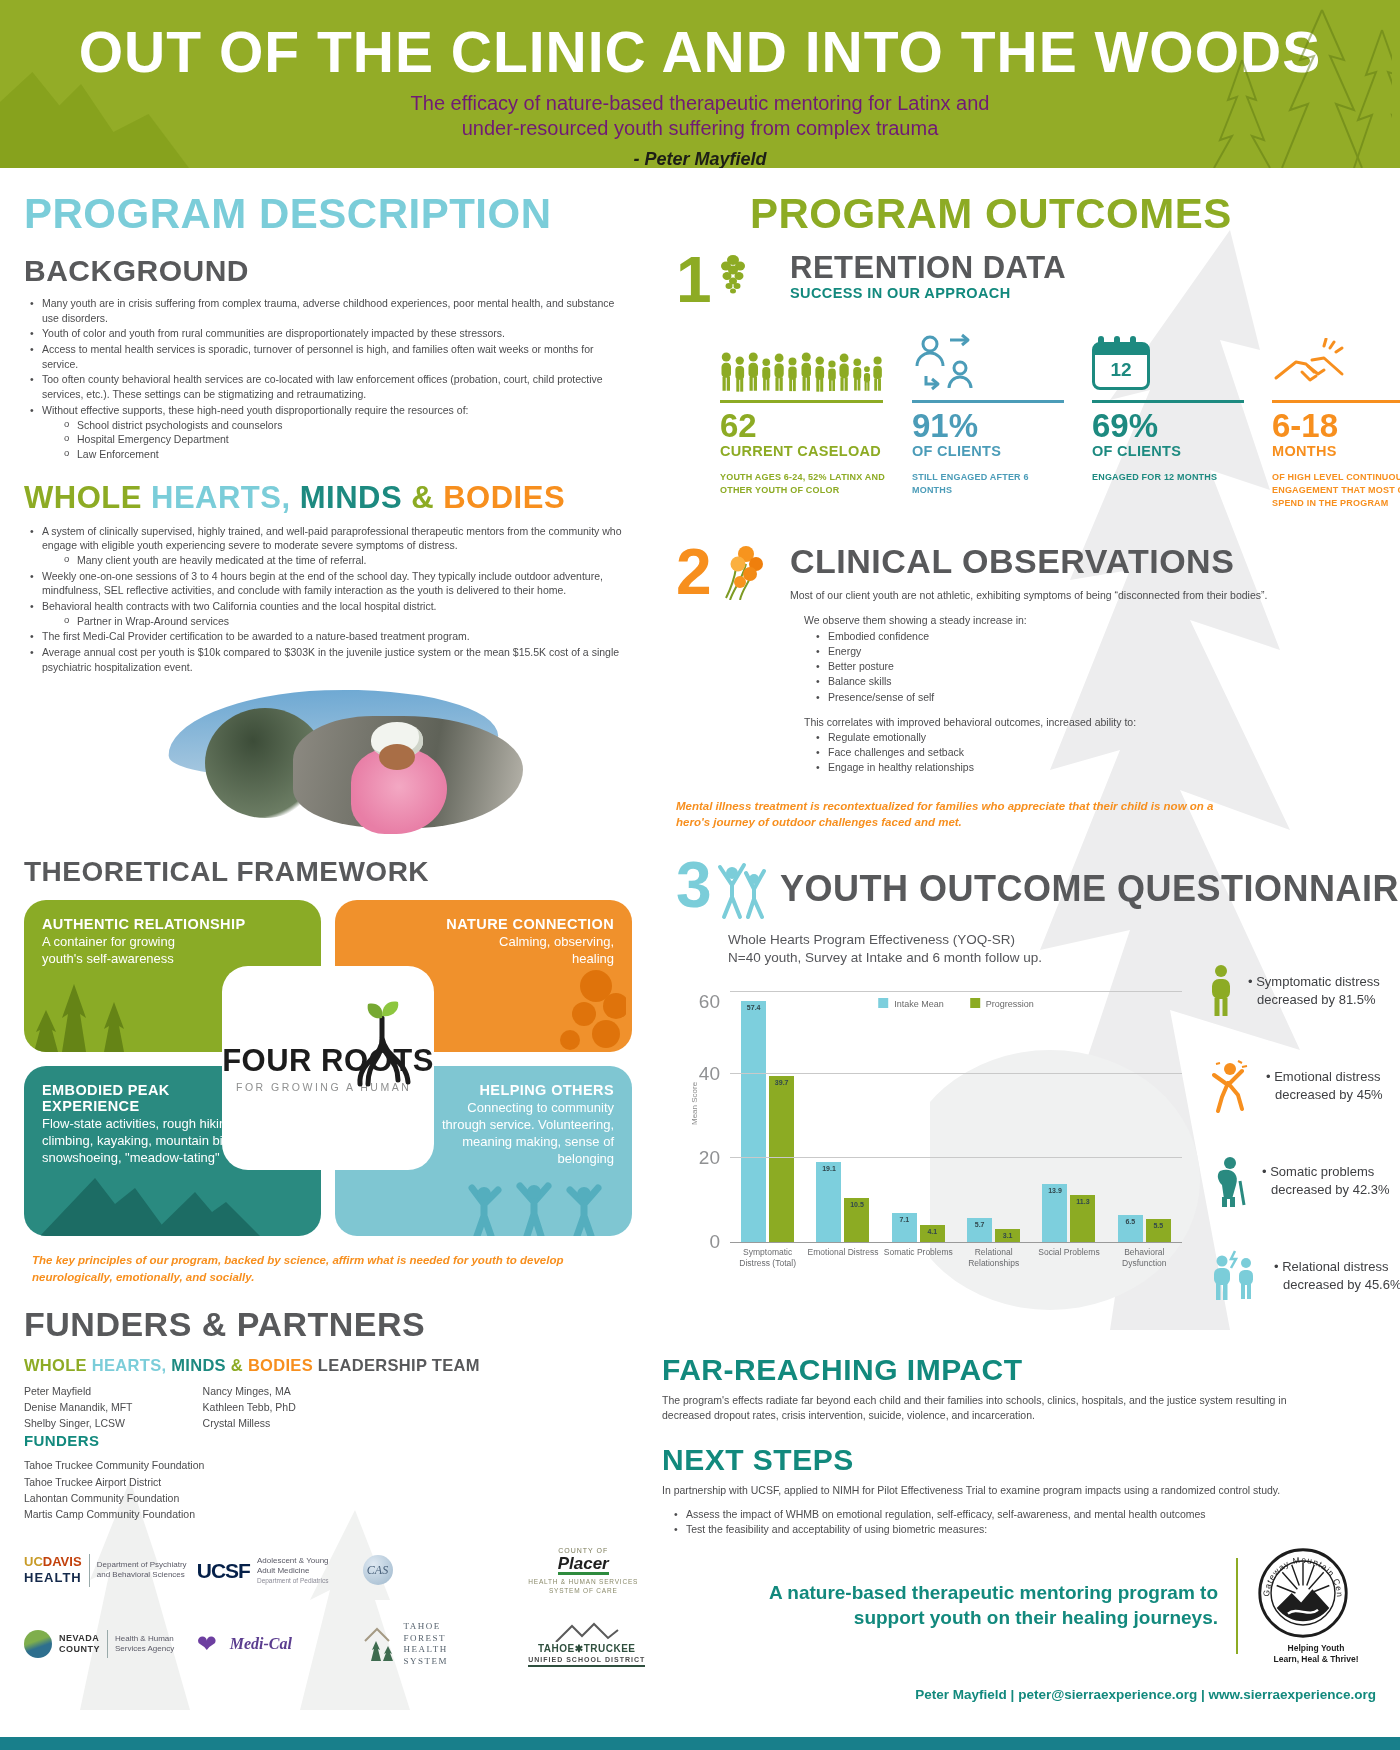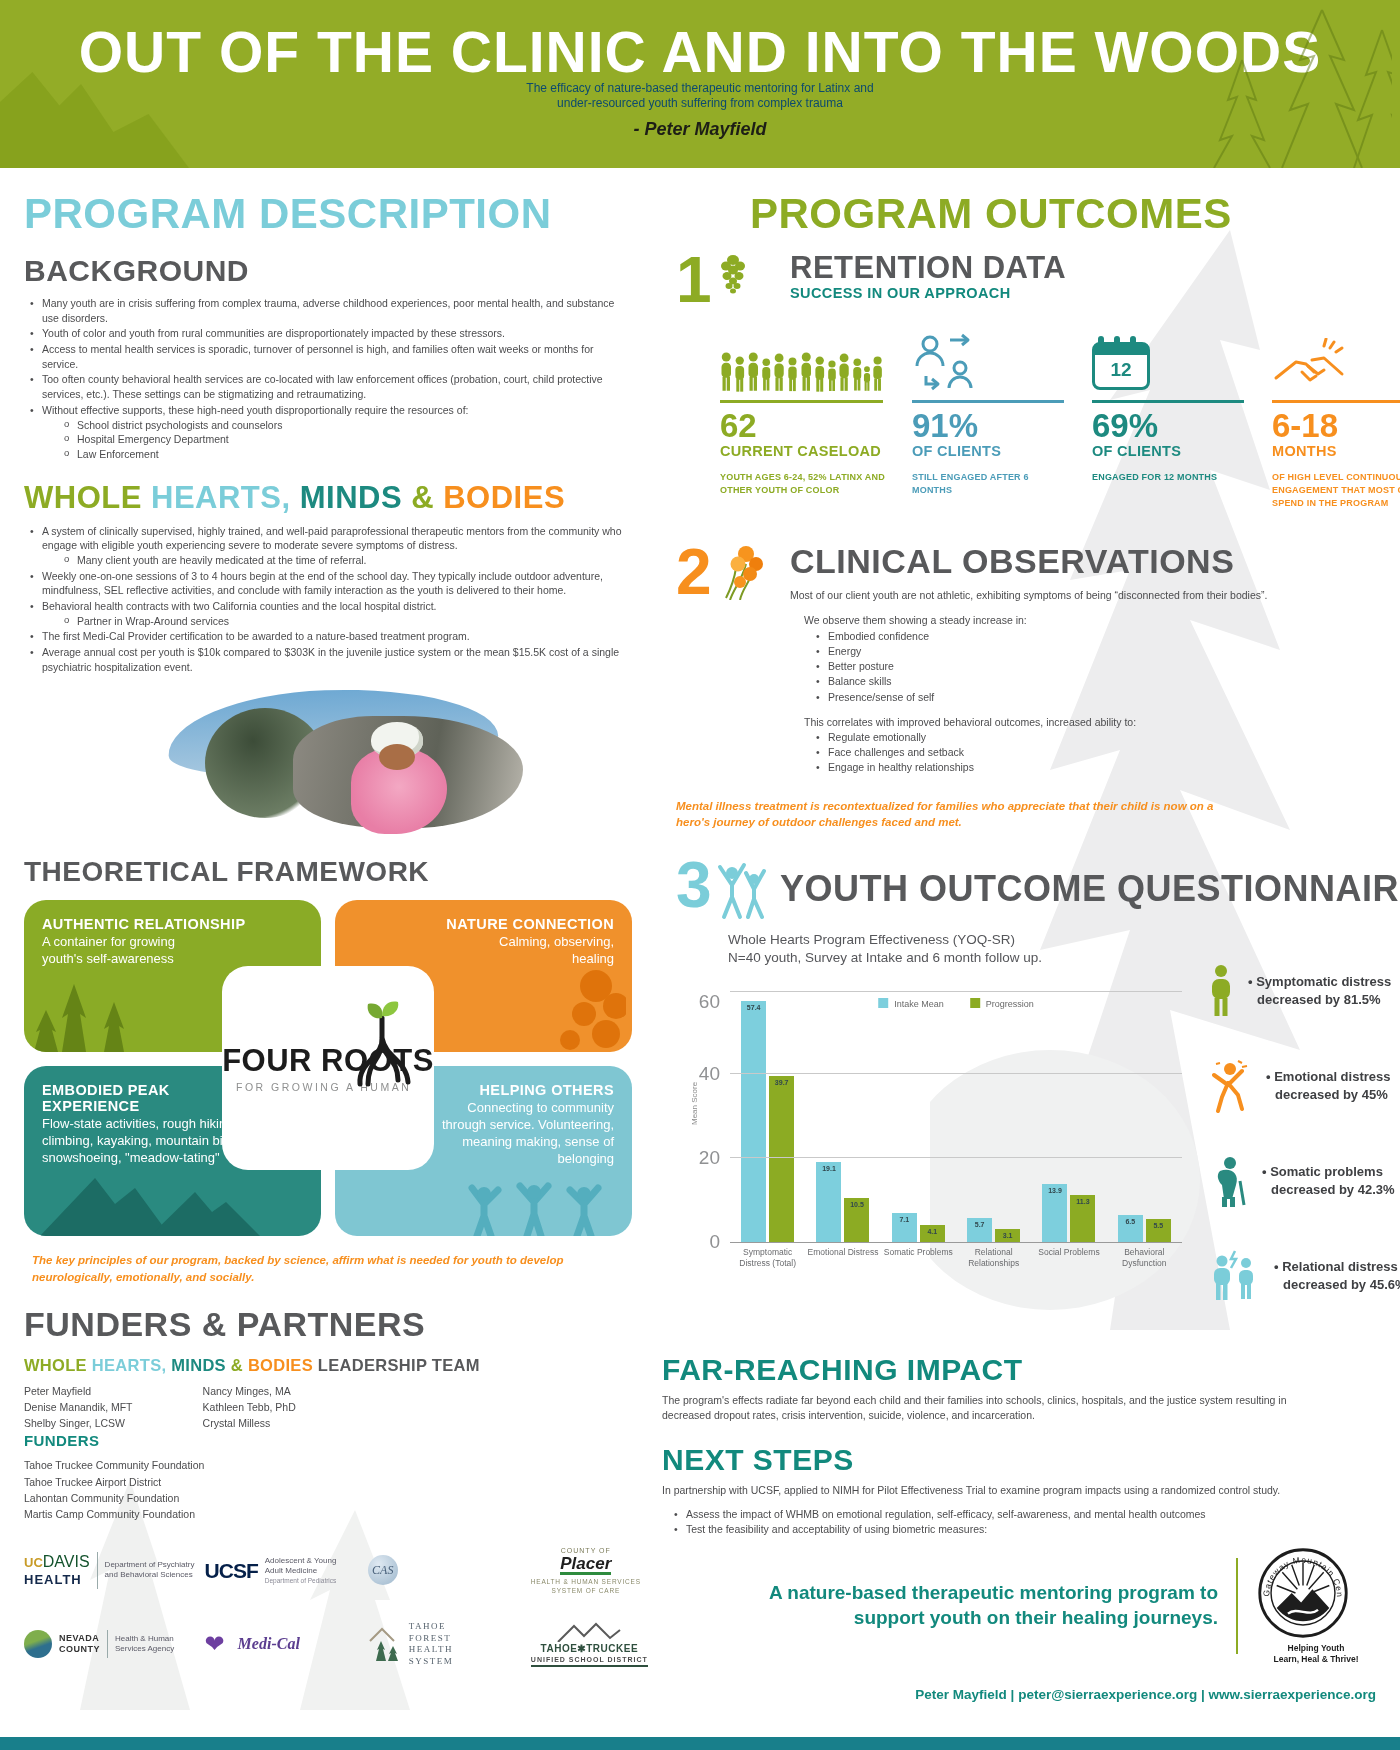--- a/index.html
+++ b/index.html
@@ -9,21 +9,21 @@
   
   .watermark { position:absolute; z-index:0; opacity:1; }
   .wm-right { right:0; top:230px; }
   .wm-left  { left:0; bottom:40px; }
 
   .z { position:relative; z-index:1; }
 
   
   .masthead { position:relative; height:168px; background:#93ac27; text-align:center; overflow:hidden; padding-top:24px; }
   .masthead h1 { color:#ffffff; font-size:57px; font-weight:bold; letter-spacing:1px; line-height:1; }
-  .masthead .sub { margin-top:0; color:#0c4a6e; font-size:12px; line-height:1.25; }
+  .masthead .sub { margin-top:10px; color:#701a75; font-size:20px; line-height:1.25; }
   .masthead .author { margin-top:8px; color:#1d1e16; font-size:18px; font-weight:bold; font-style:italic; }
   .mountain { position:absolute; left:0; bottom:0; width:270px; height:120px;
     background:#85a01c; clip-path:polygon(0 100%,0 45%,12% 20%,22% 48%,30% 30%,42% 70%,55% 55%,70% 100%); opacity:.85; }
   .pines { position:absolute; right:8px; top:0; opacity:.5; }
 
   
   .columns { display:flex; gap:30px; padding:22px 18px 0 24px; height:1368px; overflow:hidden; }
   .col-left { width:608px; flex:none; }
   .col-right { flex:1; }
 
@@ -115,34 +115,34 @@
   #chart-legend { position:absolute; left:50%; top:6px; transform:translateX(-50%); display:flex; gap:26px; font-size:9px; color:#6a6a6a; }
   .legend-swatch { display:inline-block; width:10px; height:10px; margin-right:6px; vertical-align:-1px; }
   #bar-groups { position:absolute; left:0; right:0; bottom:0; top:0; display:flex; justify-content:space-around; align-items:flex-end; }
   .bar-group { position:relative; display:flex; gap:3px; align-items:flex-end; height:100%; }
   .bar { width:25px; position:relative; }
   .bar-val { position:absolute; top:3px; left:0; right:0; text-align:center; font-size:7px; color:#31474d; font-weight:bold; }
   .cat-label { position:absolute; top:100%; left:50%; transform:translateX(-50%); width:76px; text-align:center; font-size:8.5px; color:#6a6b6e; line-height:1.25; margin-top:5px; }
 
   .callouts { flex:1; padding:34px 0 0 26px; }
   .callout { display:flex; align-items:center; gap:14px; margin-bottom:42px; }
-  .callout .txt { font-size:13px; font-weight:bold; color:#3f4043; line-height:1.35; }
+  .callout .txt { font-size:13px; font-weight:normal; color:#3f4043; line-height:1.35; }
   .callout .txt .b::before { content:"• "; }
 
   .teal-h { font-size:30px; font-weight:bold; color:#12897d; letter-spacing:.5px; margin-top:20px; }
   .rsect-body { margin-top:6px; width:660px; }
 
   
   .footer { display:flex; padding:6px 24px 0 24px; margin-top:4px; align-items:flex-start; }
   .logo-grid { width:660px; flex:none; display:grid; grid-template-columns:repeat(4,1fr); row-gap:26px; column-gap:10px; align-items:center; }
   .logo-cell { display:flex; align-items:center; gap:7px; font-size:8px; color:#5a5a66; line-height:1.3; }
   .vline { width:1px; align-self:stretch; background:#9aa; }
   .lc-stack { display:flex; flex-direction:column; }
   .ucd-uc { color:#c89b27; font-weight:bold; font-size:13px; display:inline; }
-  .ucd-rest { color:#14532d; font-weight:normal; font-size:16px; display:inline; }
+  .ucd-rest { color:#c2410c; font-weight:bold; font-size:13px; display:inline; }
   .ucd-health { color:#14294b; font-weight:bold; font-size:13px; letter-spacing:1px; }
   .ucsf-mark { font-size:21px; font-weight:bold; color:#052049; letter-spacing:-1px; }
   .cas-circle { width:30px; height:30px; border-radius:50%; background:radial-gradient(circle at 35% 30%,#dfe9f2,#9db7cc); color:#48607a; display:flex; align-items:center; justify-content:center; font-family:"Liberation Serif",serif; font-style:italic; font-size:12px; flex:none; }
   .placer-stack { text-align:center; }
   .placer-co { font-size:7px; color:#7c7c5a; letter-spacing:1px; }
   .placer-name { font-size:17px; font-weight:bold; font-style:italic; color:#1f1f1f; border-bottom:3px solid #2e8b3e; display:inline-block; line-height:1; }
   .placer-desc { font-size:6.5px; color:#8a8a6a; letter-spacing:.8px; margin-top:3px; }
   .nev-circle { width:28px; height:28px; border-radius:50%; background:linear-gradient(160deg,#7fae4c 40%,#2e6f8e 60%); flex:none; }
   .nev-name { font-weight:bold; color:#333; font-size:9px; letter-spacing:.5px; }
   .medical-heart { width:26px; height:24px; position:relative; flex:none; }

